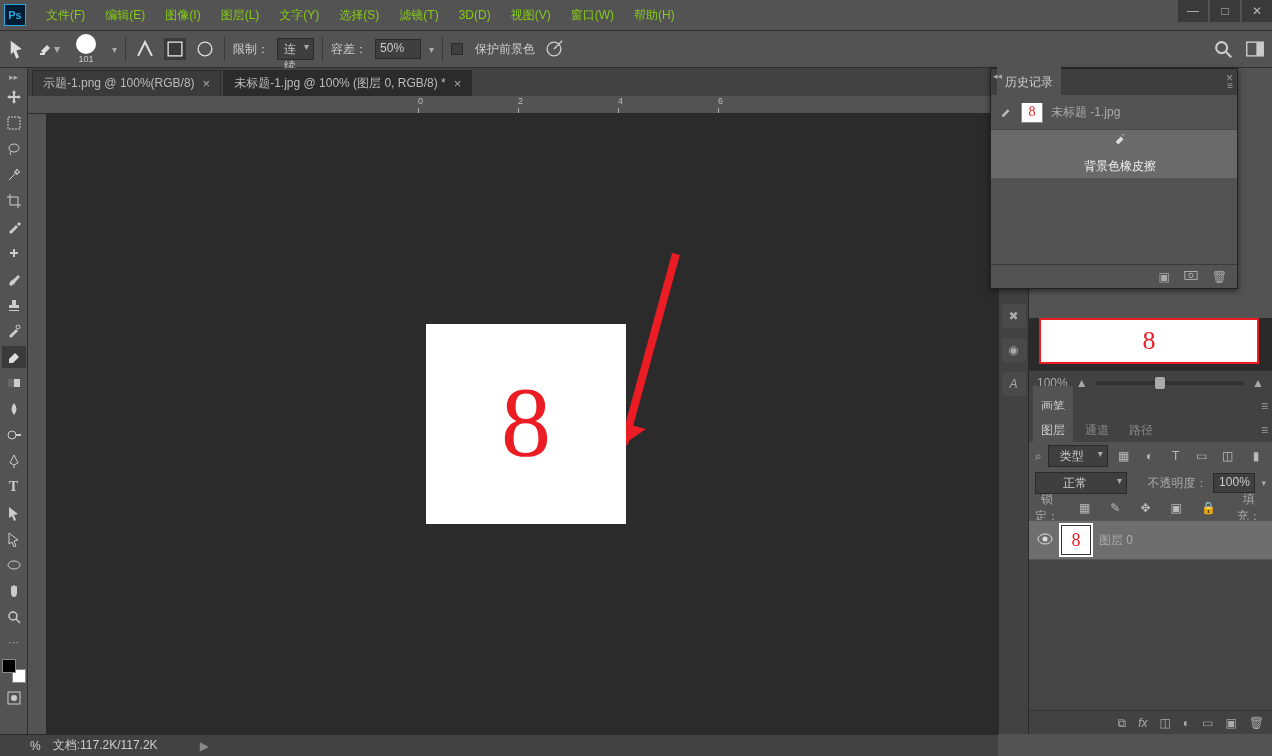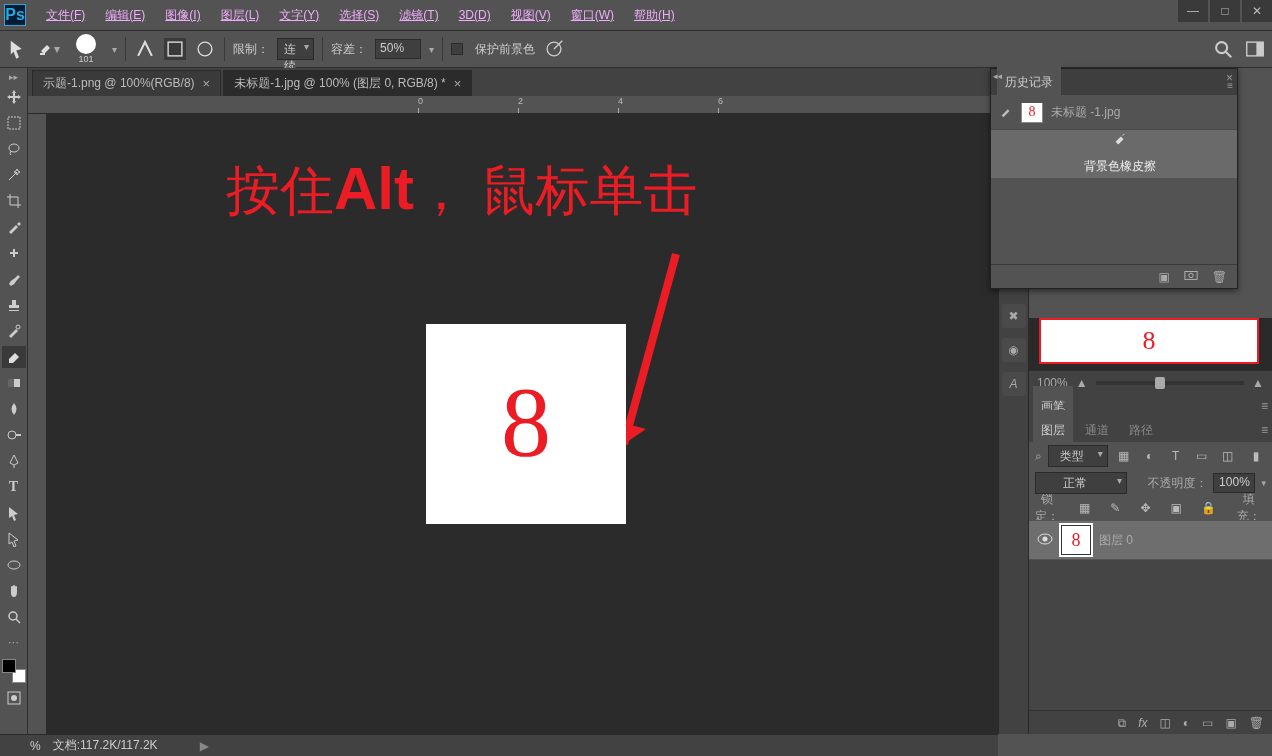--- a/index.html
+++ b/index.html
@@ -22,29 +22,28 @@
   padding-left: 4px;
   gap: 0;
   position: relative;
 }
 .ps-logo {
   width: 22px; height: 22px;
   background: #001c33;
   border: 1px solid #29a8df;
   color: #29a8df;
   font-weight: bold;
-  font-size: 16px;
+  font-size: 11px;
   display: flex; align-items: center; justify-content: center;
   margin-right: 10px;
 }
 .menu-item {
   padding: 6px 10px;
-  color: #f0abfc;
+  color: #84cc16;
   cursor: pointer;
-  text-decoration: underline;
 }
 .window-controls {
   position: absolute;
   right: 0; top: 0;
   display: flex;
 }
 .win-btn {
   width: 30px; height: 22px;
   background: #3a3a3a;
   display: flex; align-items: center; justify-content: center;
@@ -620,23 +619,20 @@
         <span class="tab-close">×</span>
       </div>
     </div>
     <div class="ruler-h">
       <span class="tick" style="left:390px">0</span>
       <span class="tick" style="left:490px">2</span>
       <span class="tick" style="left:590px">4</span>
       <span class="tick" style="left:690px">6</span>
     </div>
     <div class="canvas-wrap">
-      <div class="annotation">
-        <span>按住</span><b>Alt</b><span>，  鼠标单击</span>
-      </div>
       <svg class="arrow" viewBox="0 0 90 220">
         <line x1="70" y1="10" x2="18" y2="200" stroke="#ec1c24" stroke-width="8"></line>
         <polygon points="18,200 2,175 40,185" fill="#ec1c24"></polygon>
       </svg>
       <div class="canvas">
         <div class="eight">8</div>
       </div>
     </div>
   </div>
 

